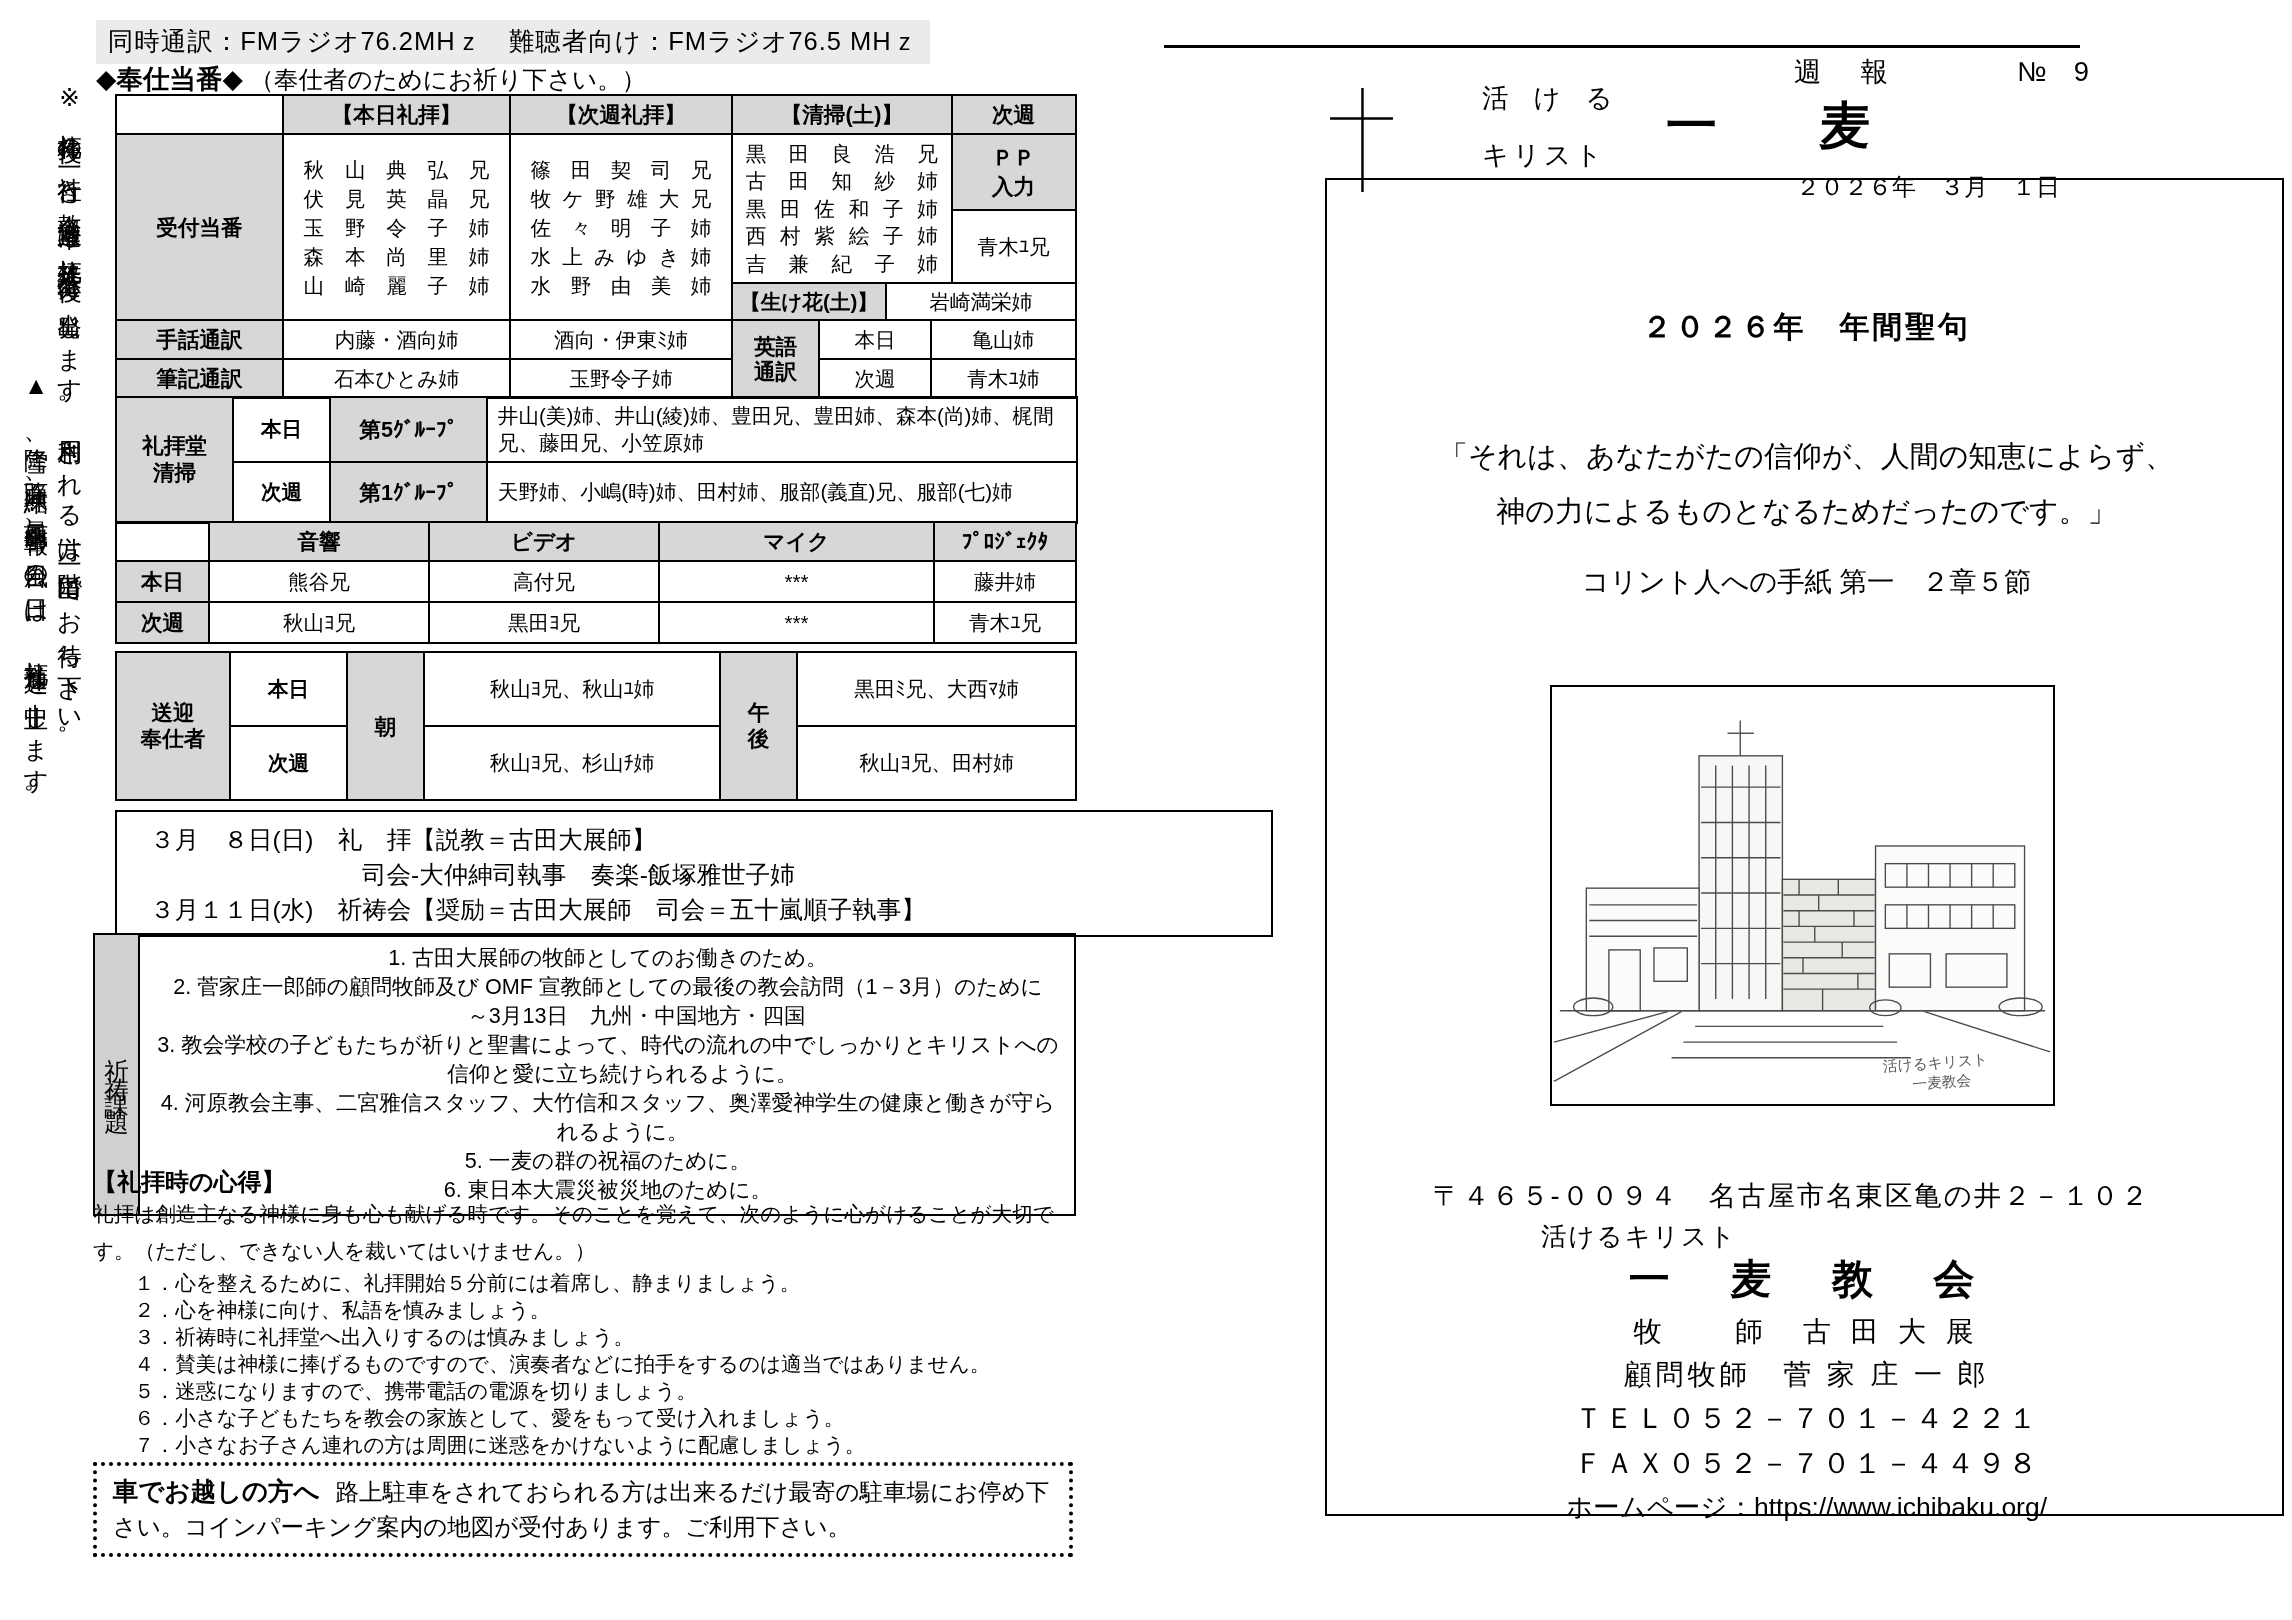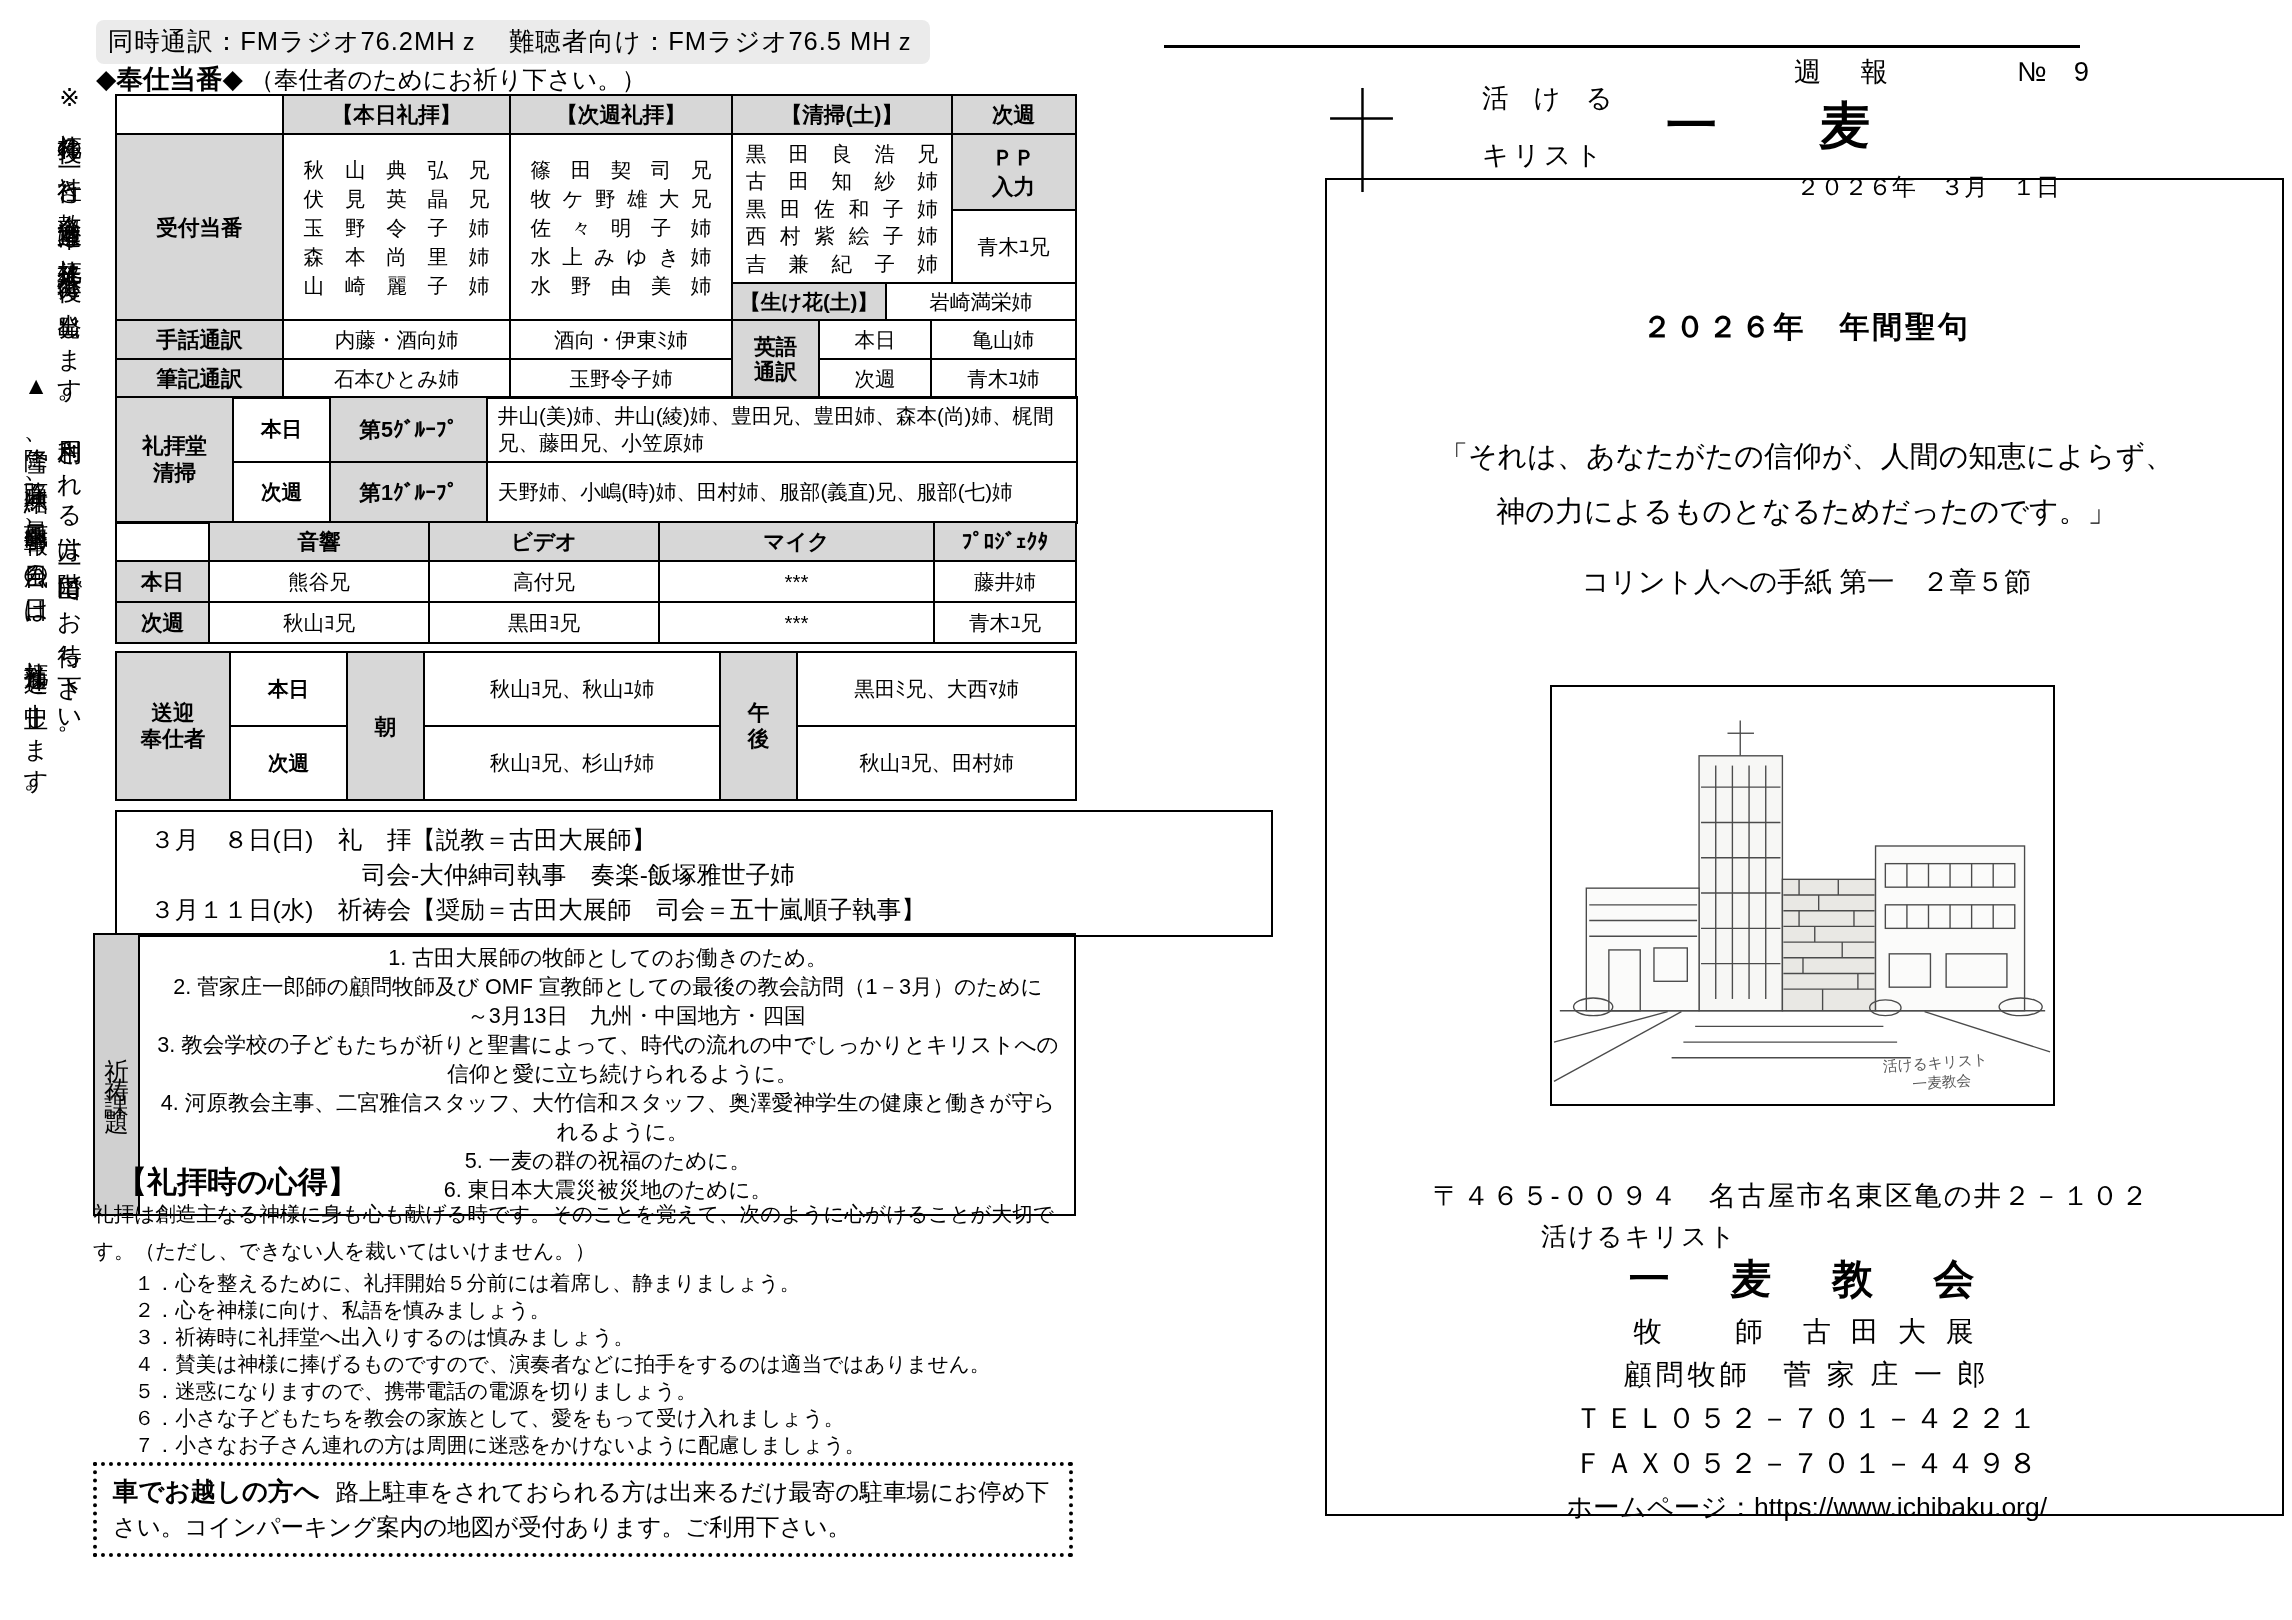--- a/index.html
+++ b/index.html
@@ -9,21 +9,21 @@
     overflow:hidden;
   }
   .abs{position:absolute;}
   .pre{white-space:pre-line;}
   
   .vnote{
     position:absolute;writing-mode:vertical-rl;text-orientation:upright;
     font-size:24.5px;line-height:29px;letter-spacing:2.9px;
   }
   .fm-banner{
-    background:#ebebeb;font-size:25.5px;padding:4.9px 11.8px;letter-spacing:1px;border-radius:8px;
+    background:#ebebeb;font-size:25.5px;padding:4.9px 11.8px;letter-spacing:1px;
   }
   .duty-heading{font-size:24.5px;}
   .duty-heading b{font-size:26.5px;}
   table{border-collapse:collapse;table-layout:fixed;}
   td{
     border:2px solid #000;text-align:center;vertical-align:middle;
     font-size:20.6px;padding:2px 3.9px;overflow:hidden;
   }
   .hd{background:#d7d7d7;font-weight:bold;font-size:21.6px;}
   .jname{text-align:justify;text-align-last:justify;padding:0 15.7px;line-height:29px;}
@@ -42,21 +42,21 @@
     width:43px;background:#d0d0d0;border-right:2px solid #000;
     display:flex;align-items:center;justify-content:center;flex:none;
   }
   .prayer-label{
     writing-mode:vertical-rl;text-orientation:upright;
     font-size:24.5px;letter-spacing:17.6px;
   }
   .prayer-items{padding:7.8px 11.8px 9.8px 13.7px;font-size:21.6px;line-height:29px;text-align:center;}
   .p-item{padding-left:29px;text-indent:-29px;}
   .p-sub{padding-left:57px;}
-  .etq-title{font-size:30px;font-weight:bold;line-height:27.4px;padding-left:24px;}
+  .etq-title{font-size:24px;font-weight:bold;line-height:27.4px;}
   .etq-intro{font-size:20.6px;line-height:37px;width:990px;}
   .etq-item{font-size:20.6px;line-height:27px;padding-left:98px;text-indent:-57px;}
   .car-box{
     border:4.9px dotted #000;width:980px;box-sizing:border-box;
     padding:7.8px 15.7px;font-size:23.5px;line-height:35px;
   }
   .car-box b{font-size:25.5px;margin-right:15.7px;}
   
   .r-rule{background:#000;height:2.9px;}
   .r-small{font-size:27.4px;}

